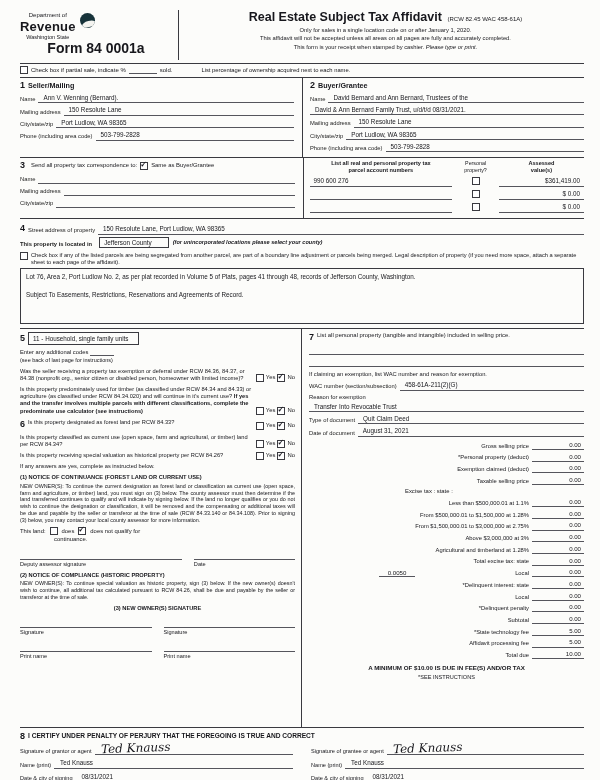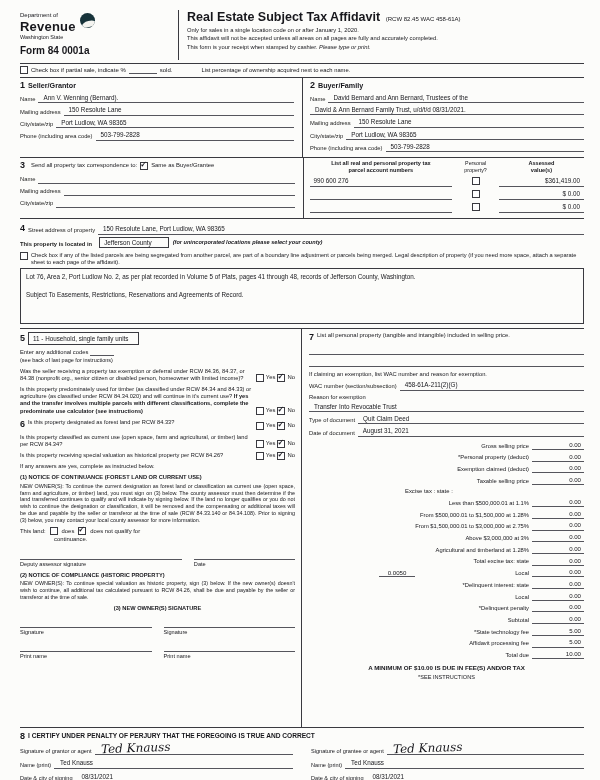--- a/index.html
+++ b/index.html
@@ -5,29 +5,29 @@
   html,body{margin:0;padding:0;}
   body{width:600px;height:780px;background:#e9e9e6;}
   .page{width:600px;height:780px;box-sizing:border-box;background:#fcfcfa;color:#17171c;
         font-family:"Liberation Sans",sans-serif;font-size:6px;line-height:1.25;
         padding:10px 16px 8px 20px;display:flex;flex-direction:column;overflow:hidden;position:relative;}
   .b{font-weight:bold;} .it{font-style:italic;}
   .checkbox{display:inline-block;width:6px;height:6px;border:1px solid #3a3a40;background:#fff;
             position:relative;vertical-align:-1px;flex:none;}
   .checkbox.checked::after{content:"✓";position:absolute;left:-1px;top:-3px;font-size:8px;font-weight:bold;color:#1d1d24;}
   
-  .header{display:flex;align-items:stretch;}
+  .header{display:flex;align-items:stretch;text-align:center;}
   .hleft{width:152px;border-right:1px solid #3a3a40;padding:2px 6px 2px 0;}
   .logo-row{display:flex;align-items:flex-start;gap:4px;}
   .dept{font-size:6px;}
   .revenue{font-size:13px;font-weight:bold;letter-spacing:0.2px;line-height:1;}
   .wastate{font-size:5.5px;margin-top:1px;}
   .logo-circle{width:15px;height:15px;border-radius:50%;background:#17333a;position:relative;overflow:hidden;flex:none;margin-top:1px;}
   .logo-circle::after{content:"";position:absolute;left:2px;top:8px;width:14px;height:6px;background:#f4f4f0;border-radius:60% 60% 0 0;transform:rotate(-14deg);}
-  .form-number{font-size:10px;font-weight:bold;margin-top:5px;}
+  .form-number{font-size:14px;font-weight:bold;}
   .hright{flex:1;padding-left:8px;}
   .title{font-size:12.5px;font-weight:bold;}
   .title-ref{font-size:6px;margin-left:4px;}
   .hnote{font-size:5.8px;margin-top:1.2px;}
   
   .partial-row{display:flex;align-items:flex-end;gap:3px;border-top:1px solid #3a3a40;margin-top:3px;padding:2.5px 0;}
   .blank{display:inline-block;border-bottom:0.8px solid #55555c;height:7px;}
   .w28{width:28px;} .w20{width:24px;}
   .ownership{margin-left:26px;font-size:5.8px;}
   
@@ -143,40 +143,40 @@
   <div class="partial-row">
     <span class="checkbox"></span>
     <span>Check box if partial sale, indicate %</span>
     <span class="blank w28"></span>
     <span>sold.</span>
     <span class="ownership">List percentage of ownership acquired next to each name.</span>
   </div>
 
   <div class="parties">
     <div class="party">
-      <div><span class="secnum">1</span><span class="sec-title">Seller/Grantor</span></div>
+      <div><span class="secnum">1</span><span class="sec-title">Seller/Mailing</span></div>
       <div class="field">
           <span class="flabel">Name</span>
           <span class="fvalue">Ann V. Wenning (Bernard).</span>
         </div>
       <div class="field">
           <span class="flabel">Mailing address</span>
           <span class="fvalue">150 Resolute Lane</span>
         </div>
       <div class="field">
           <span class="flabel">City/state/zip</span>
           <span class="fvalue">Port Ludlow, WA 98365</span>
         </div>
       <div class="field">
           <span class="flabel">Phone (including area code)</span>
           <span class="fvalue">503-799-2828</span>
         </div>
     </div>
     <div class="party">
-      <div><span class="secnum">2</span><span class="sec-title">Buyer/Family</span></div>
+      <div><span class="secnum">2</span><span class="sec-title">Buyer/Grantee</span></div>
       <div class="field">
           <span class="flabel">Name</span>
           <span class="fvalue">David Bernard and Ann Bernard, Trustees of the</span>
         </div>
       <div class="fullline">David &amp; Ann Bernard Family Trust, u/d/t/d 08/31/2021.</div>
       <div class="field">
           <span class="flabel">Mailing address</span>
           <span class="fvalue">150 Resolute Lane</span>
         </div>
       <div class="field">

